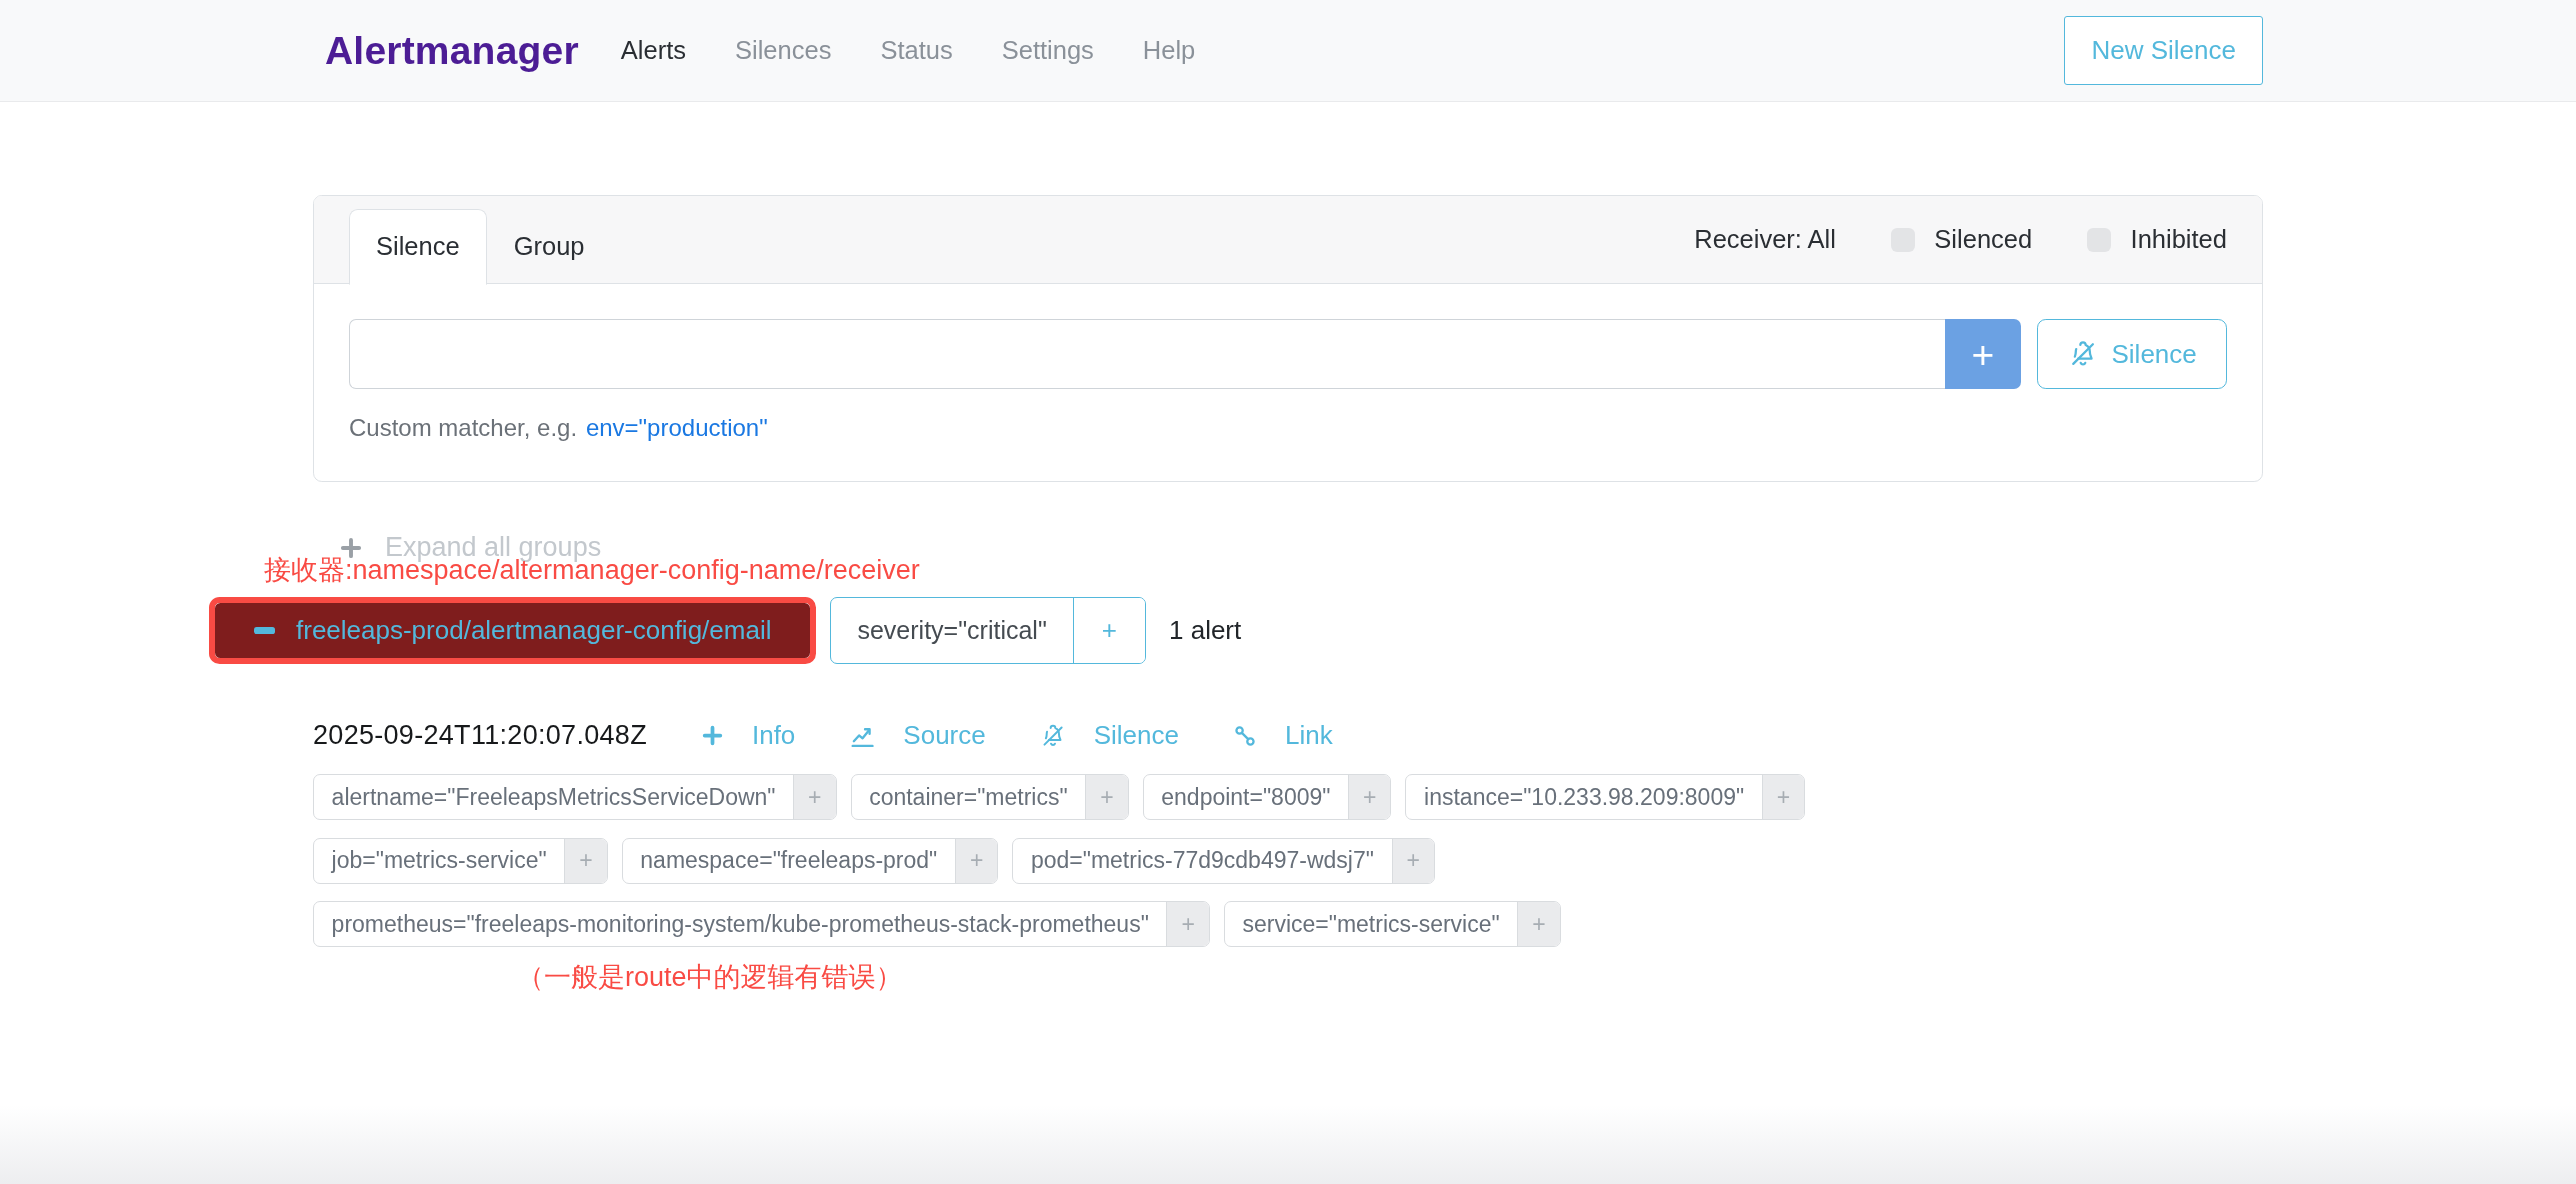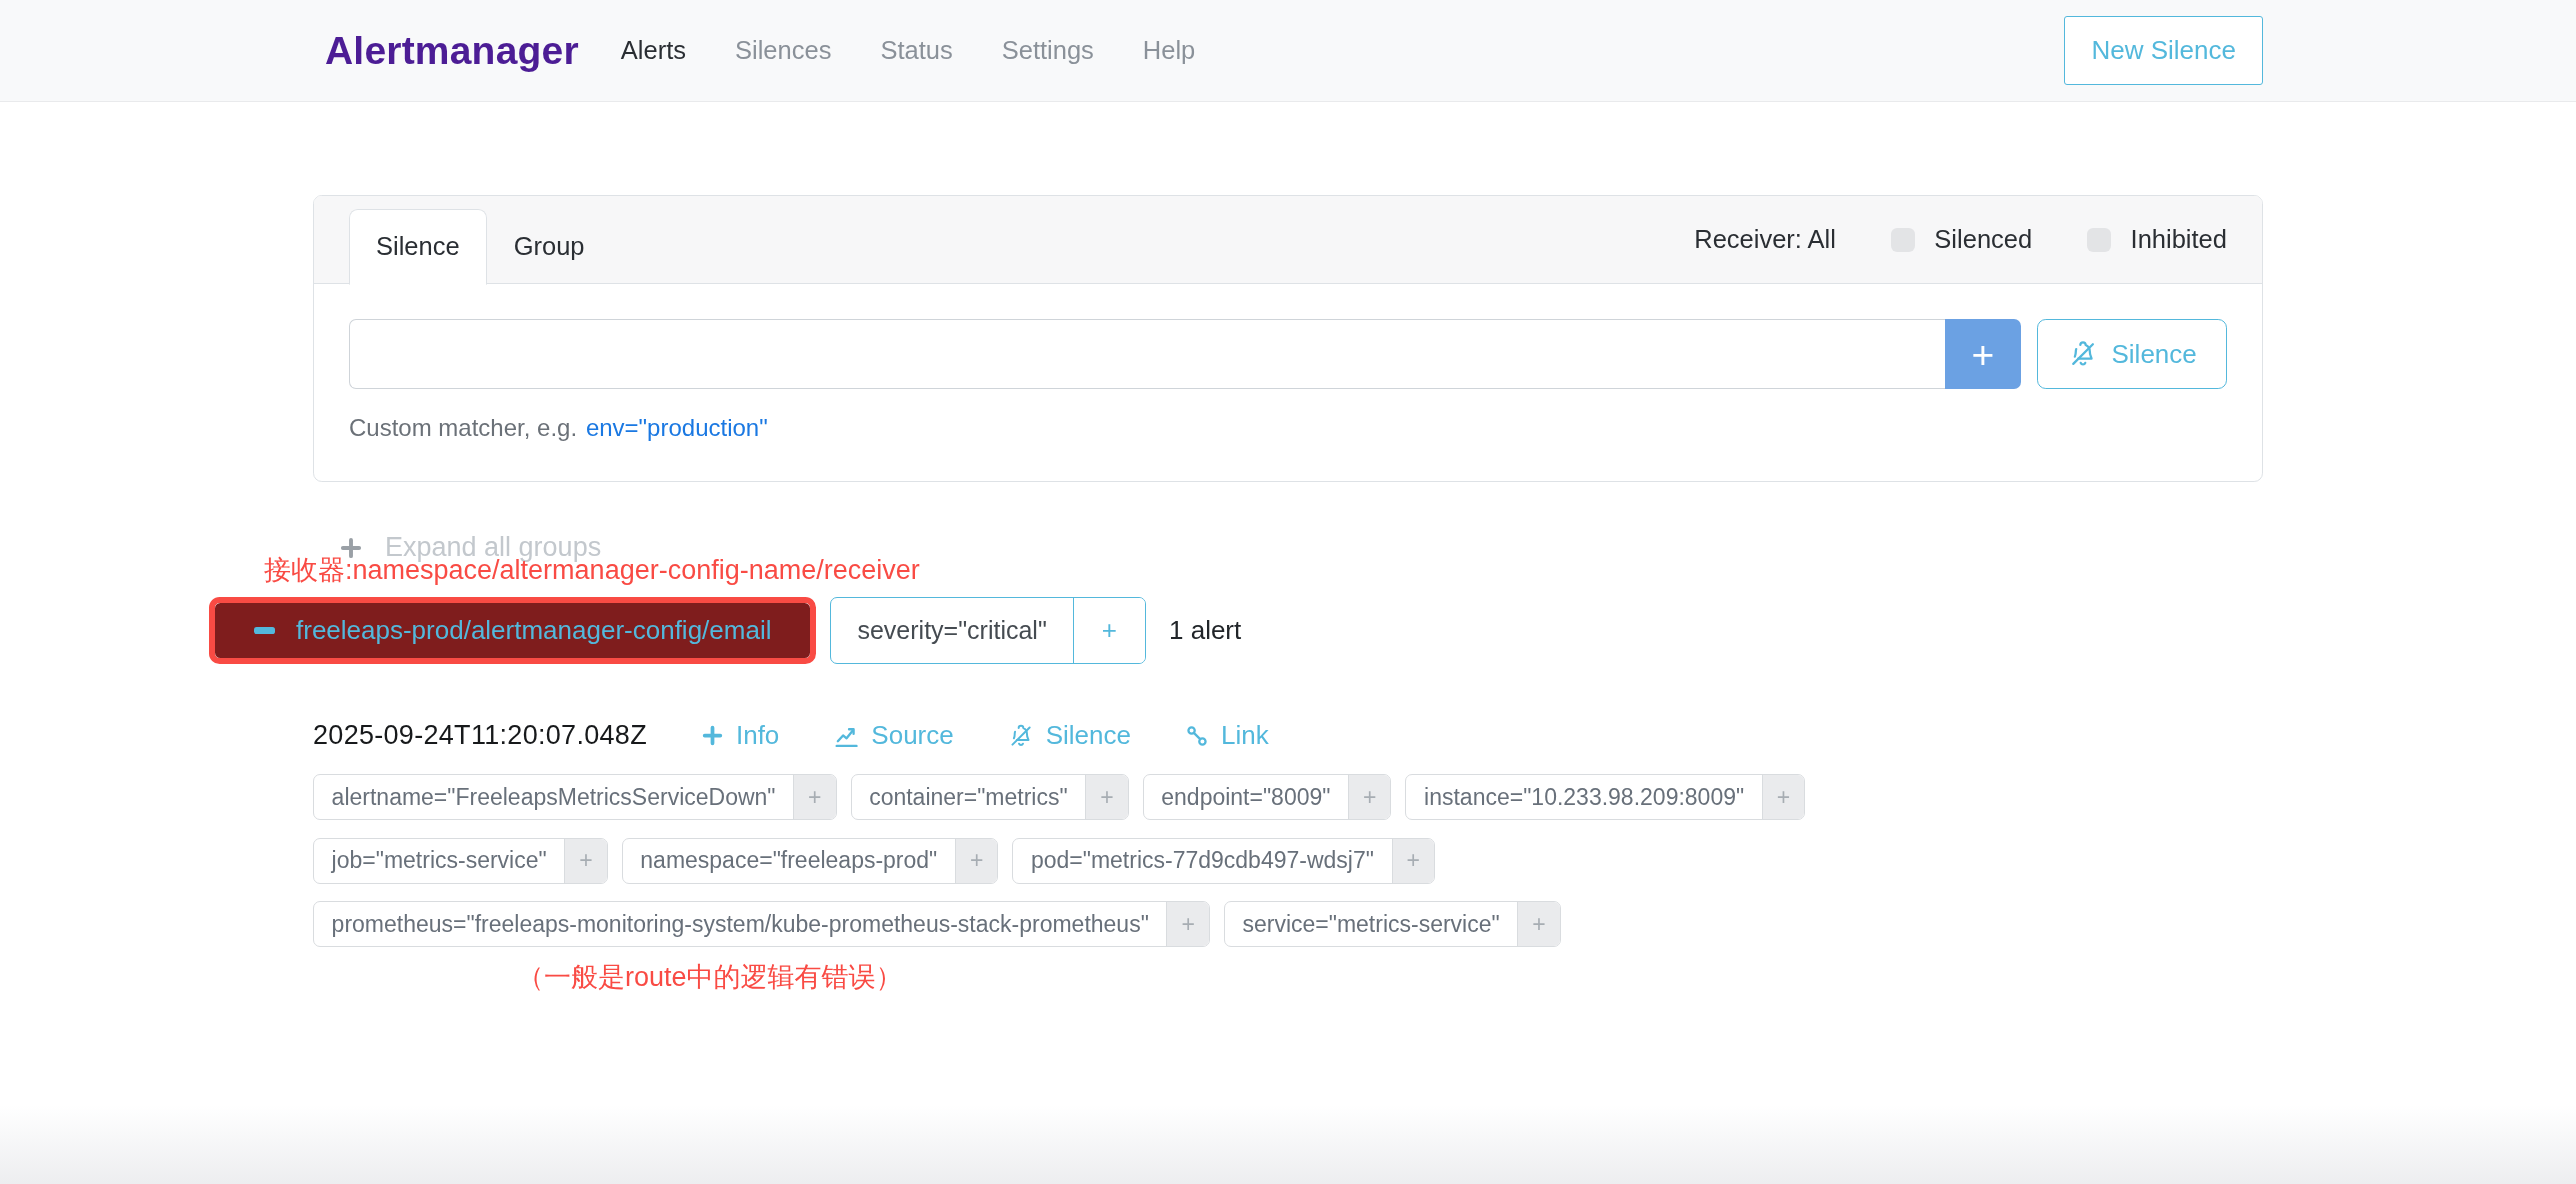--- a/index.html
+++ b/index.html
@@ -83,21 +83,21 @@
     display:flex; align-items:center; padding:0 28px; border-left:1.8px solid #53b8dc;
     color:#53b8dc; font-size:26px; background:#fff; border-top:none; border-right:none; border-bottom:none;
     cursor:pointer; font-family:inherit;
   }
   .alert-count { margin-left:23px; font-size:26px; font-weight:500; color:#212529; }
   
   .alert-block { margin-top:56px; }
   .alert-meta { display:flex; align-items:center; }
   .timestamp { font-size:27px; font-weight:500; color:#17191b; letter-spacing:0.3px; }
   .action {
-    margin-left:53px; display:flex; align-items:center; gap:11px; color:#53b8dc;
+    margin-left:53px; display:flex; align-items:center; gap:27px; color:#53b8dc;
     font-size:26px; cursor:pointer; text-decoration:none;
   }
   .tag-rows { margin-top:23px; display:flex; flex-direction:column; gap:17.6px; }
   .tag-row { display:flex; gap:14px; }
   .tag { display:inline-flex; align-items:stretch; border:1.8px solid #d9dcdf; border-radius:7px; overflow:hidden; background:#fff; }
   .tag-text { display:flex; align-items:center; padding:0 17.6px; font-size:23px; color:#68707a; height:44px; white-space:nowrap; }
   .tag-add {
     display:flex; align-items:center; padding:0 14px; background:#eaebed; color:#a7adb3;
     border:none; border-left:1.8px solid #d9dcdf; font-size:23px; cursor:pointer; font-family:inherit;
   }

